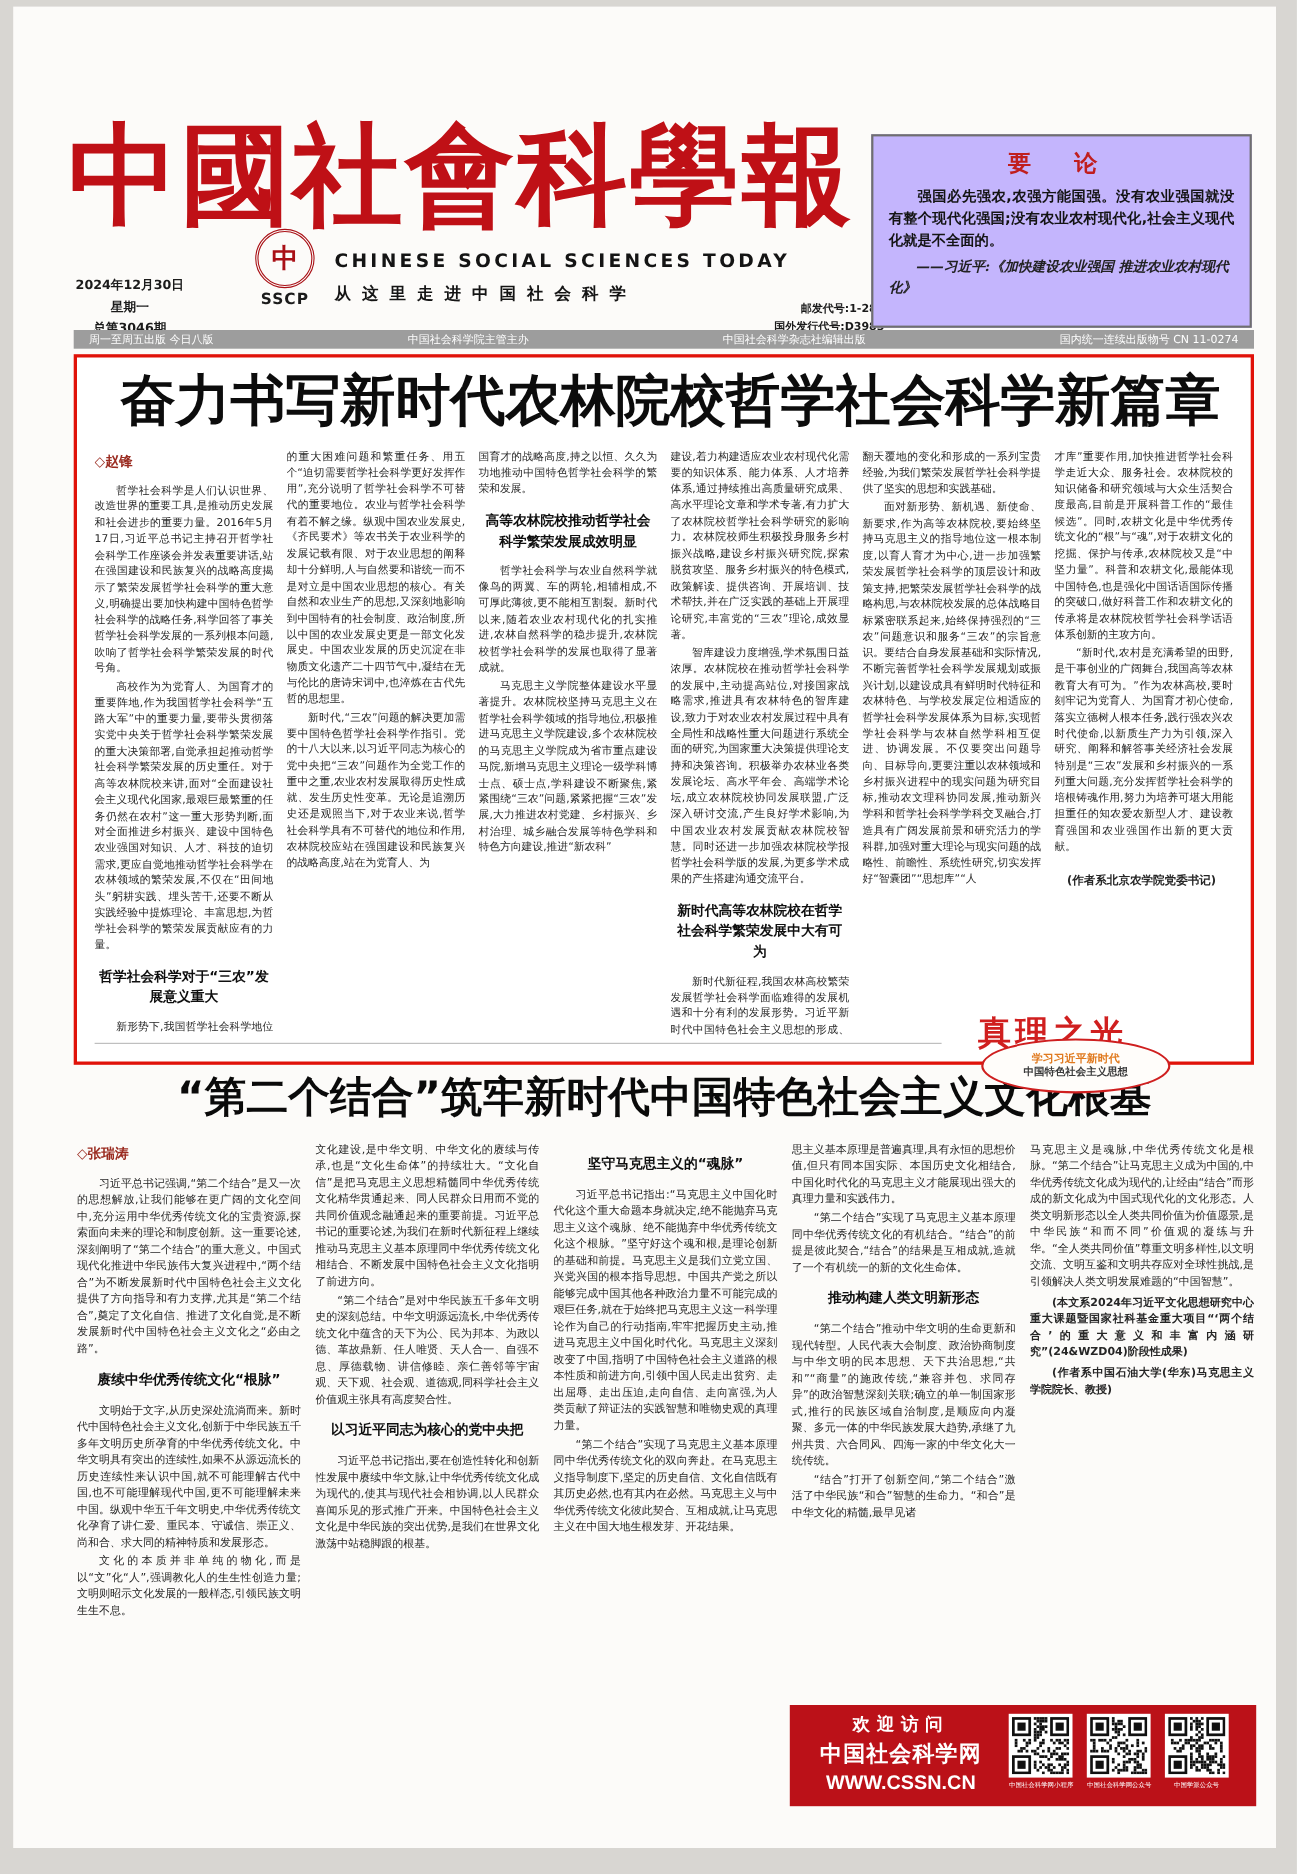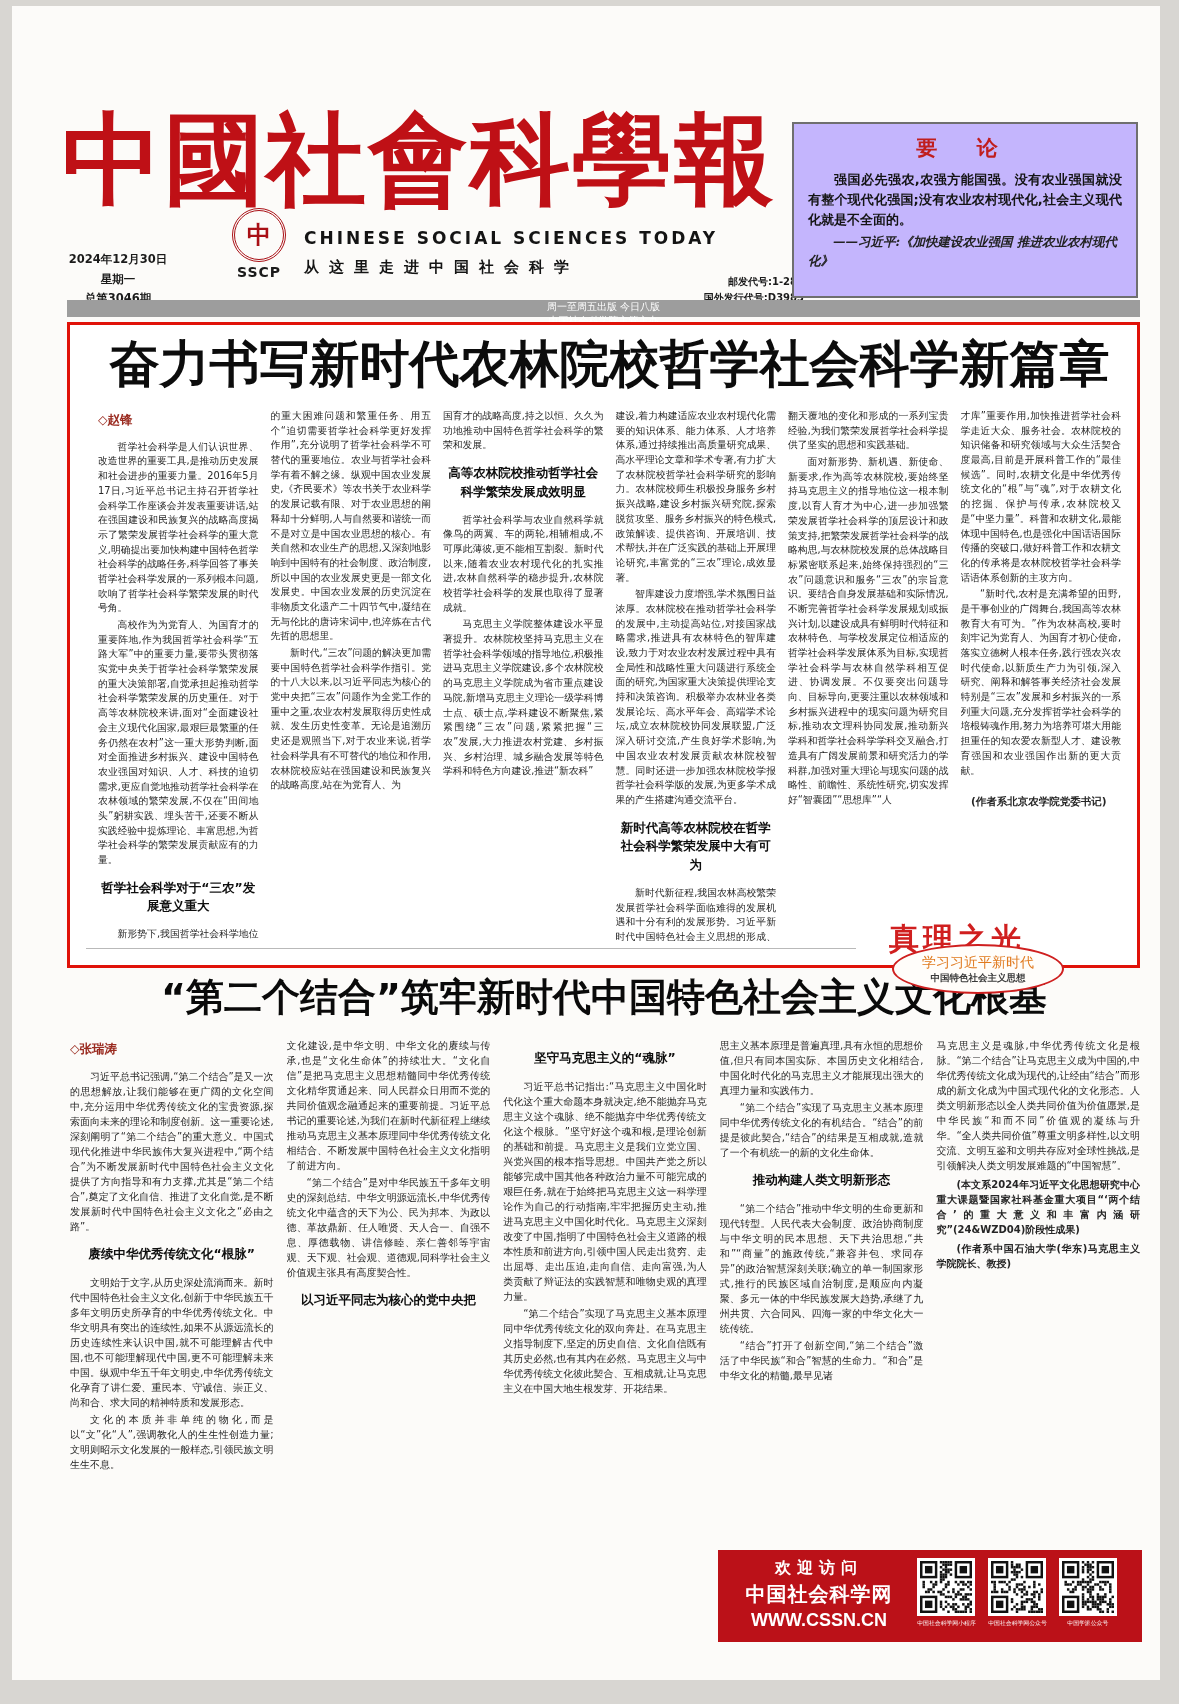--- a/index.html
+++ b/index.html
@@ -29,43 +29,43 @@
   .yaolun-title{text-align:center;color:#c01e1e;font-size:21px;font-weight:900;
                 letter-spacing:16px;margin:2px 0 8px;}
   .yaolun-body{font-size:13px;font-weight:bold;line-height:1.55;color:#141414;
                text-align:justify;text-indent:2em;}
   .yaolun-attrib{font-size:12.5px;font-style:italic;font-weight:600;line-height:1.5;
                  font-family:"DejaVu Serif","Liberation Serif",serif;color:#222;margin-top:3px;
                  text-indent:2em;}
 
   .graybar{position:absolute;left:55px;top:294px;width:1073px;height:17px;background:#9d9d9d;
            color:#fff;font-size:10px;display:flex;align-items:center;
-           justify-content:space-between;padding:0 14px;box-sizing:border-box;white-space:nowrap;flex-direction:column;}
+           justify-content:space-between;padding:0 14px;box-sizing:border-box;white-space:nowrap;}
 
   
   .redbox{position:absolute;left:55px;top:316px;width:1073px;height:646px;
           border:3px solid #e01209;background:#fff;box-sizing:border-box;padding-left:12px;}
   .headline1{margin-top:12px;text-align:center;font-size:50px;font-weight:900;
              color:#0c0c0c;letter-spacing:0;line-height:1.1;}
-  .cols1{position:absolute;left:16px;right:16px;top:84px;bottom:24px;display:flex;gap:12px;margin-left:12px;}
+  .cols1{position:absolute;left:16px;right:16px;top:84px;bottom:24px;display:flex;gap:12px;}
   .col{flex:1;overflow:hidden;font-size:9.8px;line-height:1.5;text-align:justify;color:#262626;}
   .cols2 .col{font-size:10px;}
   .b-by{font-size:12.5px;font-weight:bold;color:#9a2b20;margin:2px 0 10px;}
   .b-h{font-size:12.5px;font-weight:800;text-align:center;margin:11px 2px;line-height:1.5;color:#0f0f0f;}
   .b-p{text-indent:2em;margin:0 0 2px;}
   .b-cont{text-indent:0;margin:0 0 2px;}
   .b-author{text-align:center;font-weight:bold;font-size:10.5px;margin-top:16px;padding-right:4px;text-indent:0;}
   .b-note{font-weight:bold;text-indent:2em;margin:4px 0 2px;}
   .redbox-rule{position:absolute;left:16px;bottom:16px;width:770px;border-top:1px solid #b9b9b9;}
   .truth-label{position:absolute;right:112px;bottom:5px;font-size:30px;font-weight:900;
                color:#d01f1f;letter-spacing:4px;}
   .badge-oval{position:absolute;left:880px;top:938px;width:168px;height:46px;z-index:6;
               border:2.5px solid #cf1f1f;border-radius:50%;background:#fffdfa;
               display:flex;flex-direction:column;align-items:center;justify-content:center;line-height:1.35;}
-  .badge-l1{color:#e07a1f;font-size:14px;font-weight:normal;}
+  .badge-l1{color:#e07a1f;font-size:10px;font-weight:bold;}
   .badge-l2{color:#3a3a3a;font-size:9.5px;font-weight:bold;}
 
   
   .headline2{position:absolute;left:60px;top:970px;width:1064px;text-align:center;
              font-size:38px;font-weight:900;color:#0a0a0a;line-height:1.15;}
   .cols2{position:absolute;left:58px;top:1032px;width:1070px;height:630px;display:flex;gap:13px;}
 
   
   .promo{position:absolute;left:706px;top:1544px;width:424px;height:92px;background:#bb1118;
          display:flex;gap:5px;padding:8px 12px;box-sizing:border-box;z-index:7;}
@@ -172,20 +172,21 @@
         <div class="b-by">◇张瑞涛</div>
         <p class="b-p">习近平总书记强调,“第二个结合”是又一次的思想解放,让我们能够在更广阔的文化空间中,充分运用中华优秀传统文化的宝贵资源,探索面向未来的理论和制度创新。这一重要论述,深刻阐明了“第二个结合”的重大意义。中国式现代化推进中华民族伟大复兴进程中,“两个结合”为不断发展新时代中国特色社会主义文化提供了方向指导和有力支撑,尤其是“第二个结合”,奠定了文化自信、推进了文化自觉,是不断发展新时代中国特色社会主义文化之“必由之路”。</p>
         <h3 class="b-h">赓续中华优秀传统文化“根脉”</h3>
         <p class="b-p">文明始于文字,从历史深处流淌而来。新时代中国特色社会主义文化,创新于中华民族五千多年文明历史所孕育的中华优秀传统文化。中华文明具有突出的连续性,如果不从源远流长的历史连续性来认识中国,就不可能理解古代中国,也不可能理解现代中国,更不可能理解未来中国。纵观中华五千年文明史,中华优秀传统文化孕育了讲仁爱、重民本、守诚信、崇正义、尚和合、求大同的精神特质和发展形态。</p>
         <p class="b-p">文化的本质并非单纯的物化,而是以“文”化“人”,强调教化人的生生性创造力量;文明则昭示文化发展的一般样态,引领民族文明生生不息。</p>
       </div>
     <div class="col">
         <p class="b-cont">文化建设,是中华文明、中华文化的赓续与传承,也是“文化生命体”的持续壮大。“文化自信”是把马克思主义思想精髓同中华优秀传统文化精华贯通起来、同人民群众日用而不觉的共同价值观念融通起来的重要前提。习近平总书记的重要论述,为我们在新时代新征程上继续推动马克思主义基本原理同中华优秀传统文化相结合、不断发展中国特色社会主义文化指明了前进方向。</p>
         <p class="b-p">“第二个结合”是对中华民族五千多年文明史的深刻总结。中华文明源远流长,中华优秀传统文化中蕴含的天下为公、民为邦本、为政以德、革故鼎新、任人唯贤、天人合一、自强不息、厚德载物、讲信修睦、亲仁善邻等宇宙观、天下观、社会观、道德观,同科学社会主义价值观主张具有高度契合性。</p>
         <h3 class="b-h">以习近平同志为核心的党中央把</h3>
+        <p class="b-p">习近平总书记指出,要在创造性转化和创新性发展中赓续中华文脉,让中华优秀传统文化成为现代的,使其与现代社会相协调,以人民群众喜闻乐见的形式推广开来。中国特色社会主义文化是中华民族的突出优势,是我们在世界文化激荡中站稳脚跟的根基。</p>
       </div>
     <div class="col">
         <h3 class="b-h">坚守马克思主义的“魂脉”</h3>
         <p class="b-p">习近平总书记指出:“马克思主义中国化时代化这个重大命题本身就决定,绝不能抛弃马克思主义这个魂脉、绝不能抛弃中华优秀传统文化这个根脉。”坚守好这个魂和根,是理论创新的基础和前提。马克思主义是我们立党立国、兴党兴国的根本指导思想。中国共产党之所以能够完成中国其他各种政治力量不可能完成的艰巨任务,就在于始终把马克思主义这一科学理论作为自己的行动指南,牢牢把握历史主动,推进马克思主义中国化时代化。马克思主义深刻改变了中国,指明了中国特色社会主义道路的根本性质和前进方向,引领中国人民走出贫穷、走出屈辱、走出压迫,走向自信、走向富强,为人类贡献了辩证法的实践智慧和唯物史观的真理力量。</p>
         <p class="b-p">“第二个结合”实现了马克思主义基本原理同中华优秀传统文化的双向奔赴。在马克思主义指导制度下,坚定的历史自信、文化自信既有其历史必然,也有其内在必然。马克思主义与中华优秀传统文化彼此契合、互相成就,让马克思主义在中国大地生根发芽、开花结果。</p>
       </div>
     <div class="col">
         <p class="b-cont">思主义基本原理是普遍真理,具有永恒的思想价值,但只有同本国实际、本国历史文化相结合,中国化时代化的马克思主义才能展现出强大的真理力量和实践伟力。</p>
         <p class="b-p">“第二个结合”实现了马克思主义基本原理同中华优秀传统文化的有机结合。“结合”的前提是彼此契合,“结合”的结果是互相成就,造就了一个有机统一的新的文化生命体。</p>
         <h3 class="b-h">推动构建人类文明新形态</h3>

